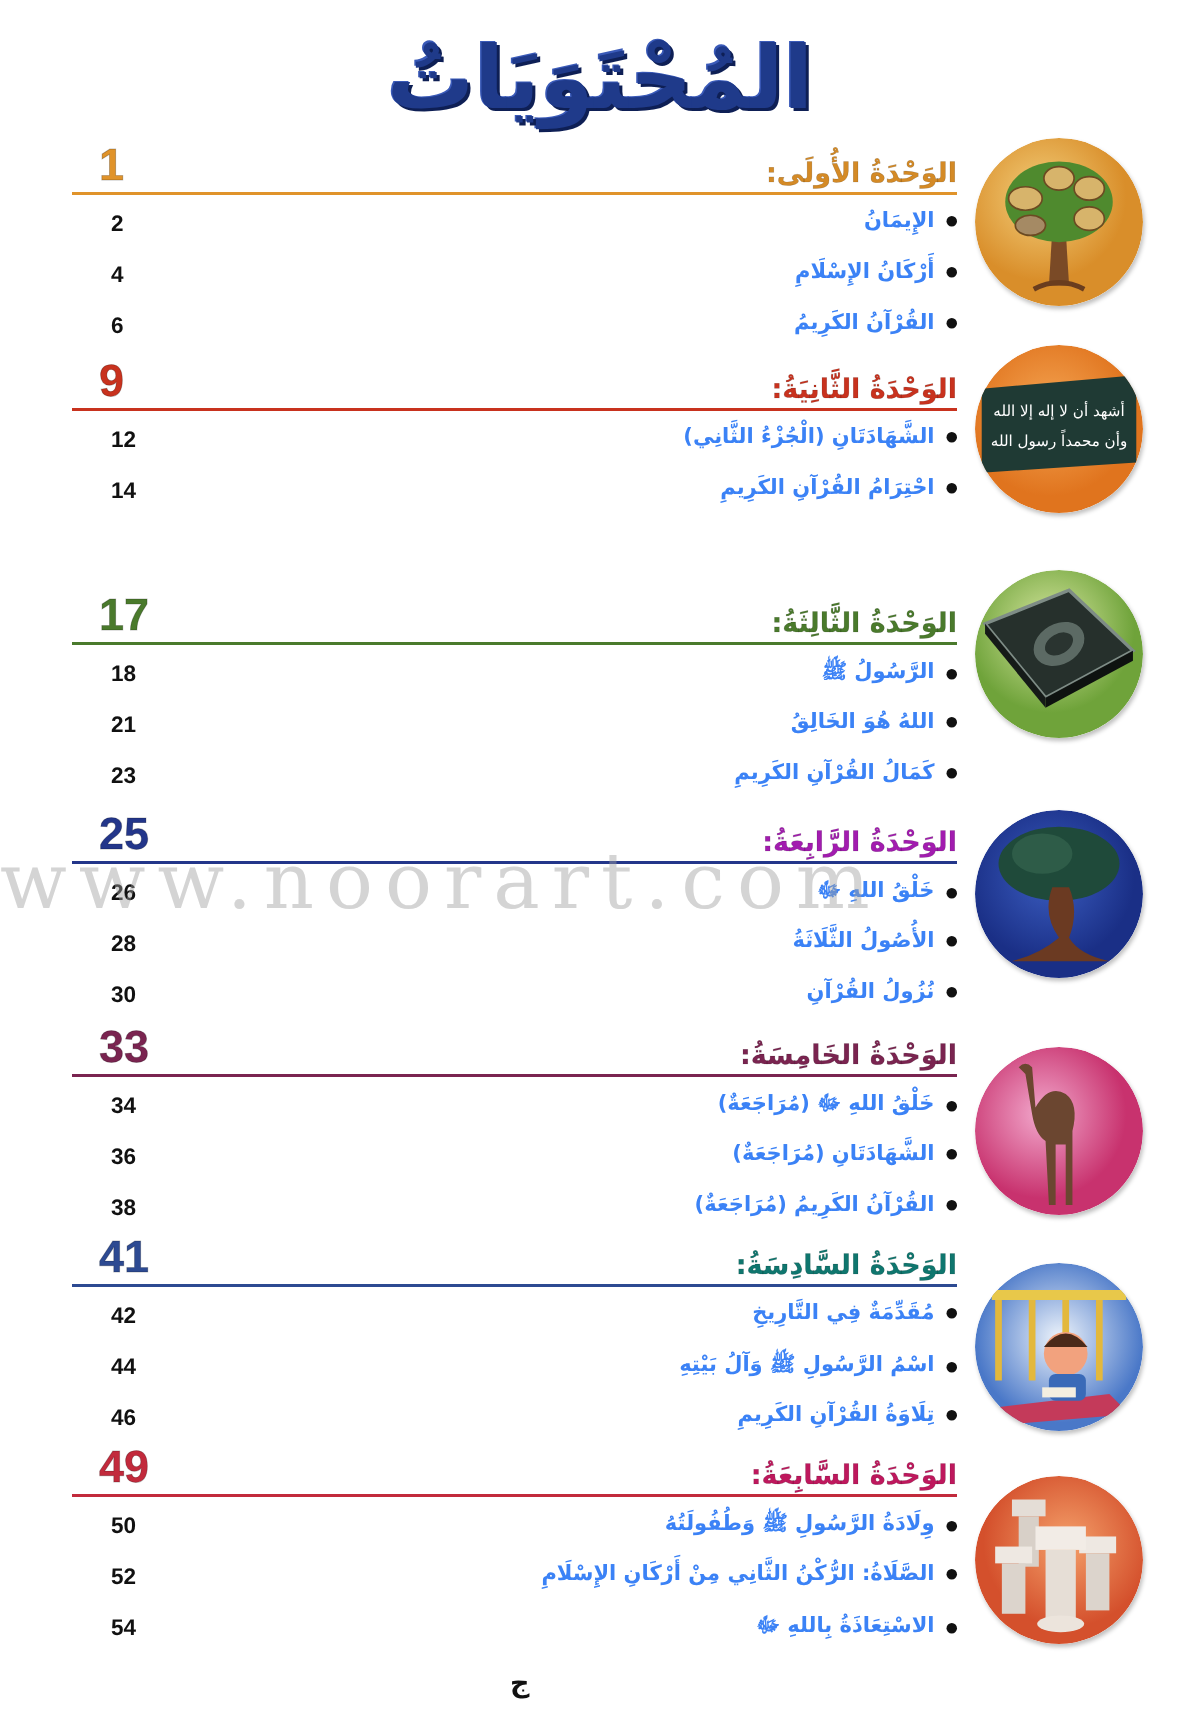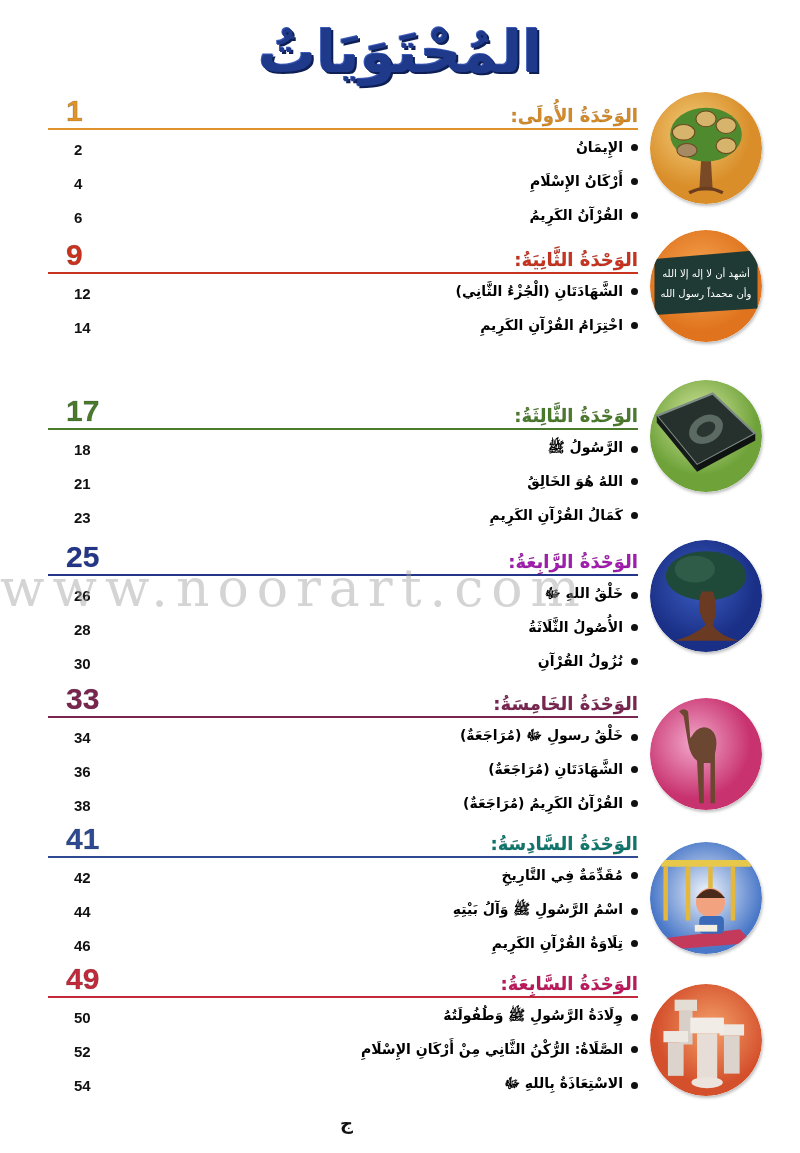--- a/index.html
+++ b/index.html
@@ -38,21 +38,21 @@
     .lesson {
       position: relative; height: 34px;
     }
     .lesson-page {
       position: absolute; left: 26px; top: 6px;
       font-family: "Liberation Sans", sans-serif; font-weight: bold; font-size: 15px;
       color: #111;
     }
     .lesson-title {
       position: absolute; right: 0; top: 4px;
-      direction: rtl; font-size: 14px; font-weight: bold; color: #000000;
+      direction: rtl; font-size: 14px; font-weight: bold; color: #3b82f6;
       display: flex; align-items: center; gap: 4px;
     }
     .bullet {
       display: inline-block; width: 7px; height: 7px; border-radius: 50%;
       background: #111; margin-left: 4px;
     }
 
     .unit-image {
       position: absolute; left: 650px; width: 112px; height: 112px; border-radius: 50%;
       box-shadow: 1px 2px 3px rgba(0,0,0,0.25);
@@ -261,21 +261,21 @@
   <div class="unit-head">
     <span class="unit-number" style="color:#7a2450;">33</span>
     <span class="unit-title" style="color:#7a2450;">الوَحْدَةُ الخَامِسَةُ:</span>
   </div>
   <div class="unit-rule" style="background:#7a2450;"></div>
   <ul class="lessons">
     <li class="lesson">
       <span class="lesson-page">34</span>
       <span class="lesson-title">
           <span class="bullet"></span>
-          <span>خَلْقُ رسولِ ﷻ (مُرَاجَعَةٌ)</span>
+          <span>خَلْقُ اللهِ ﷻ (مُرَاجَعَةٌ)</span>
         </span>
     </li>
     <li class="lesson">
       <span class="lesson-page">36</span>
       <span class="lesson-title">
           <span class="bullet"></span>
           <span>الشَّهَادَتَانِ (مُرَاجَعَةٌ)</span>
         </span>
     </li>
     <li class="lesson">

